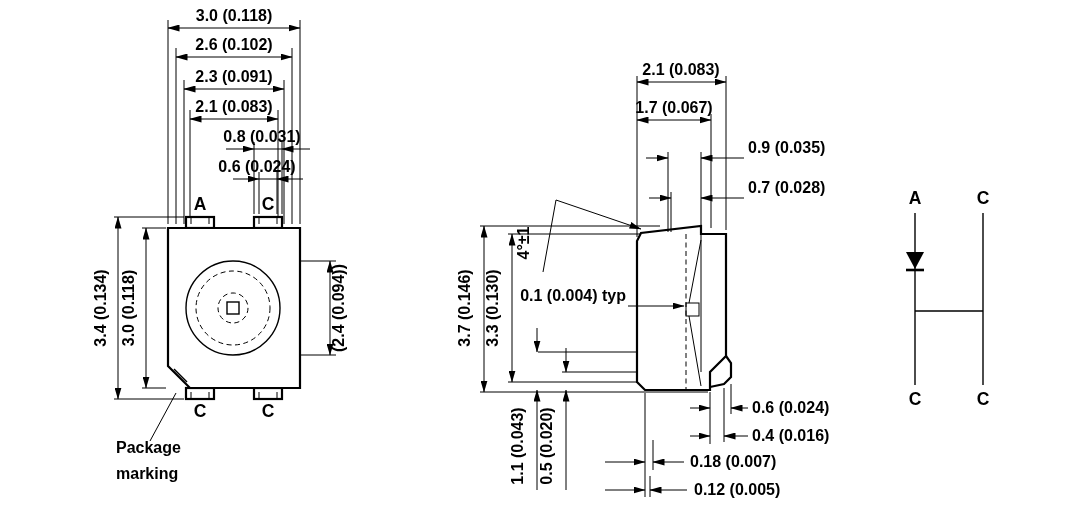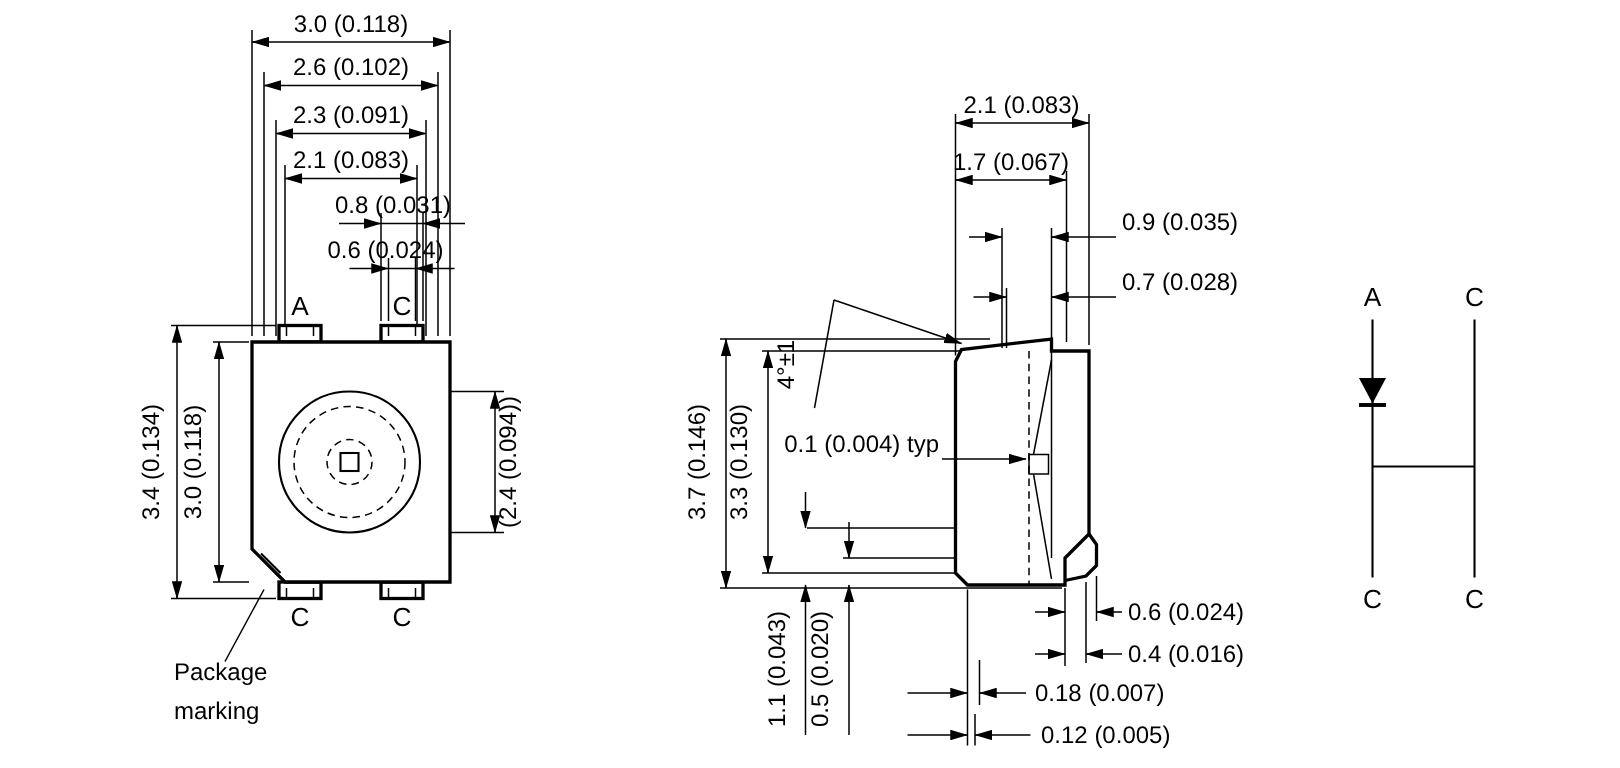--- a/index.html
+++ b/index.html
@@ -1,16 +1,16 @@
 <!DOCTYPE html>
 <html><head>
 <meta charset="utf-8">
 <style>
   html,body{margin:0;padding:0;background:#fff;}
-  .page{width:1080px;height:512px;background:#fff;position:relative;overflow:hidden;}
+  .page{width:1080px;height:512px;background:#fff;position:relative;overflow:hidden;font-weight:bold;}
   svg{display:block;}
   .thick{stroke:#000;stroke-width:2.2;fill:none;stroke-linejoin:miter;}
   .med{stroke:#000;stroke-width:1.4;fill:none;}
   .thin{stroke:#000;stroke-width:1;fill:none;}
   .dash{stroke-dasharray:5,3.5;}
   .fillw{fill:#fff;}
   text{font-family:"Liberation Sans","DejaVu Sans",sans-serif;font-size:16px;fill:#000;}
   .lbl{font-size:17.5px;}
   .mid{text-anchor:middle;}
   .enda{text-anchor:end;}

